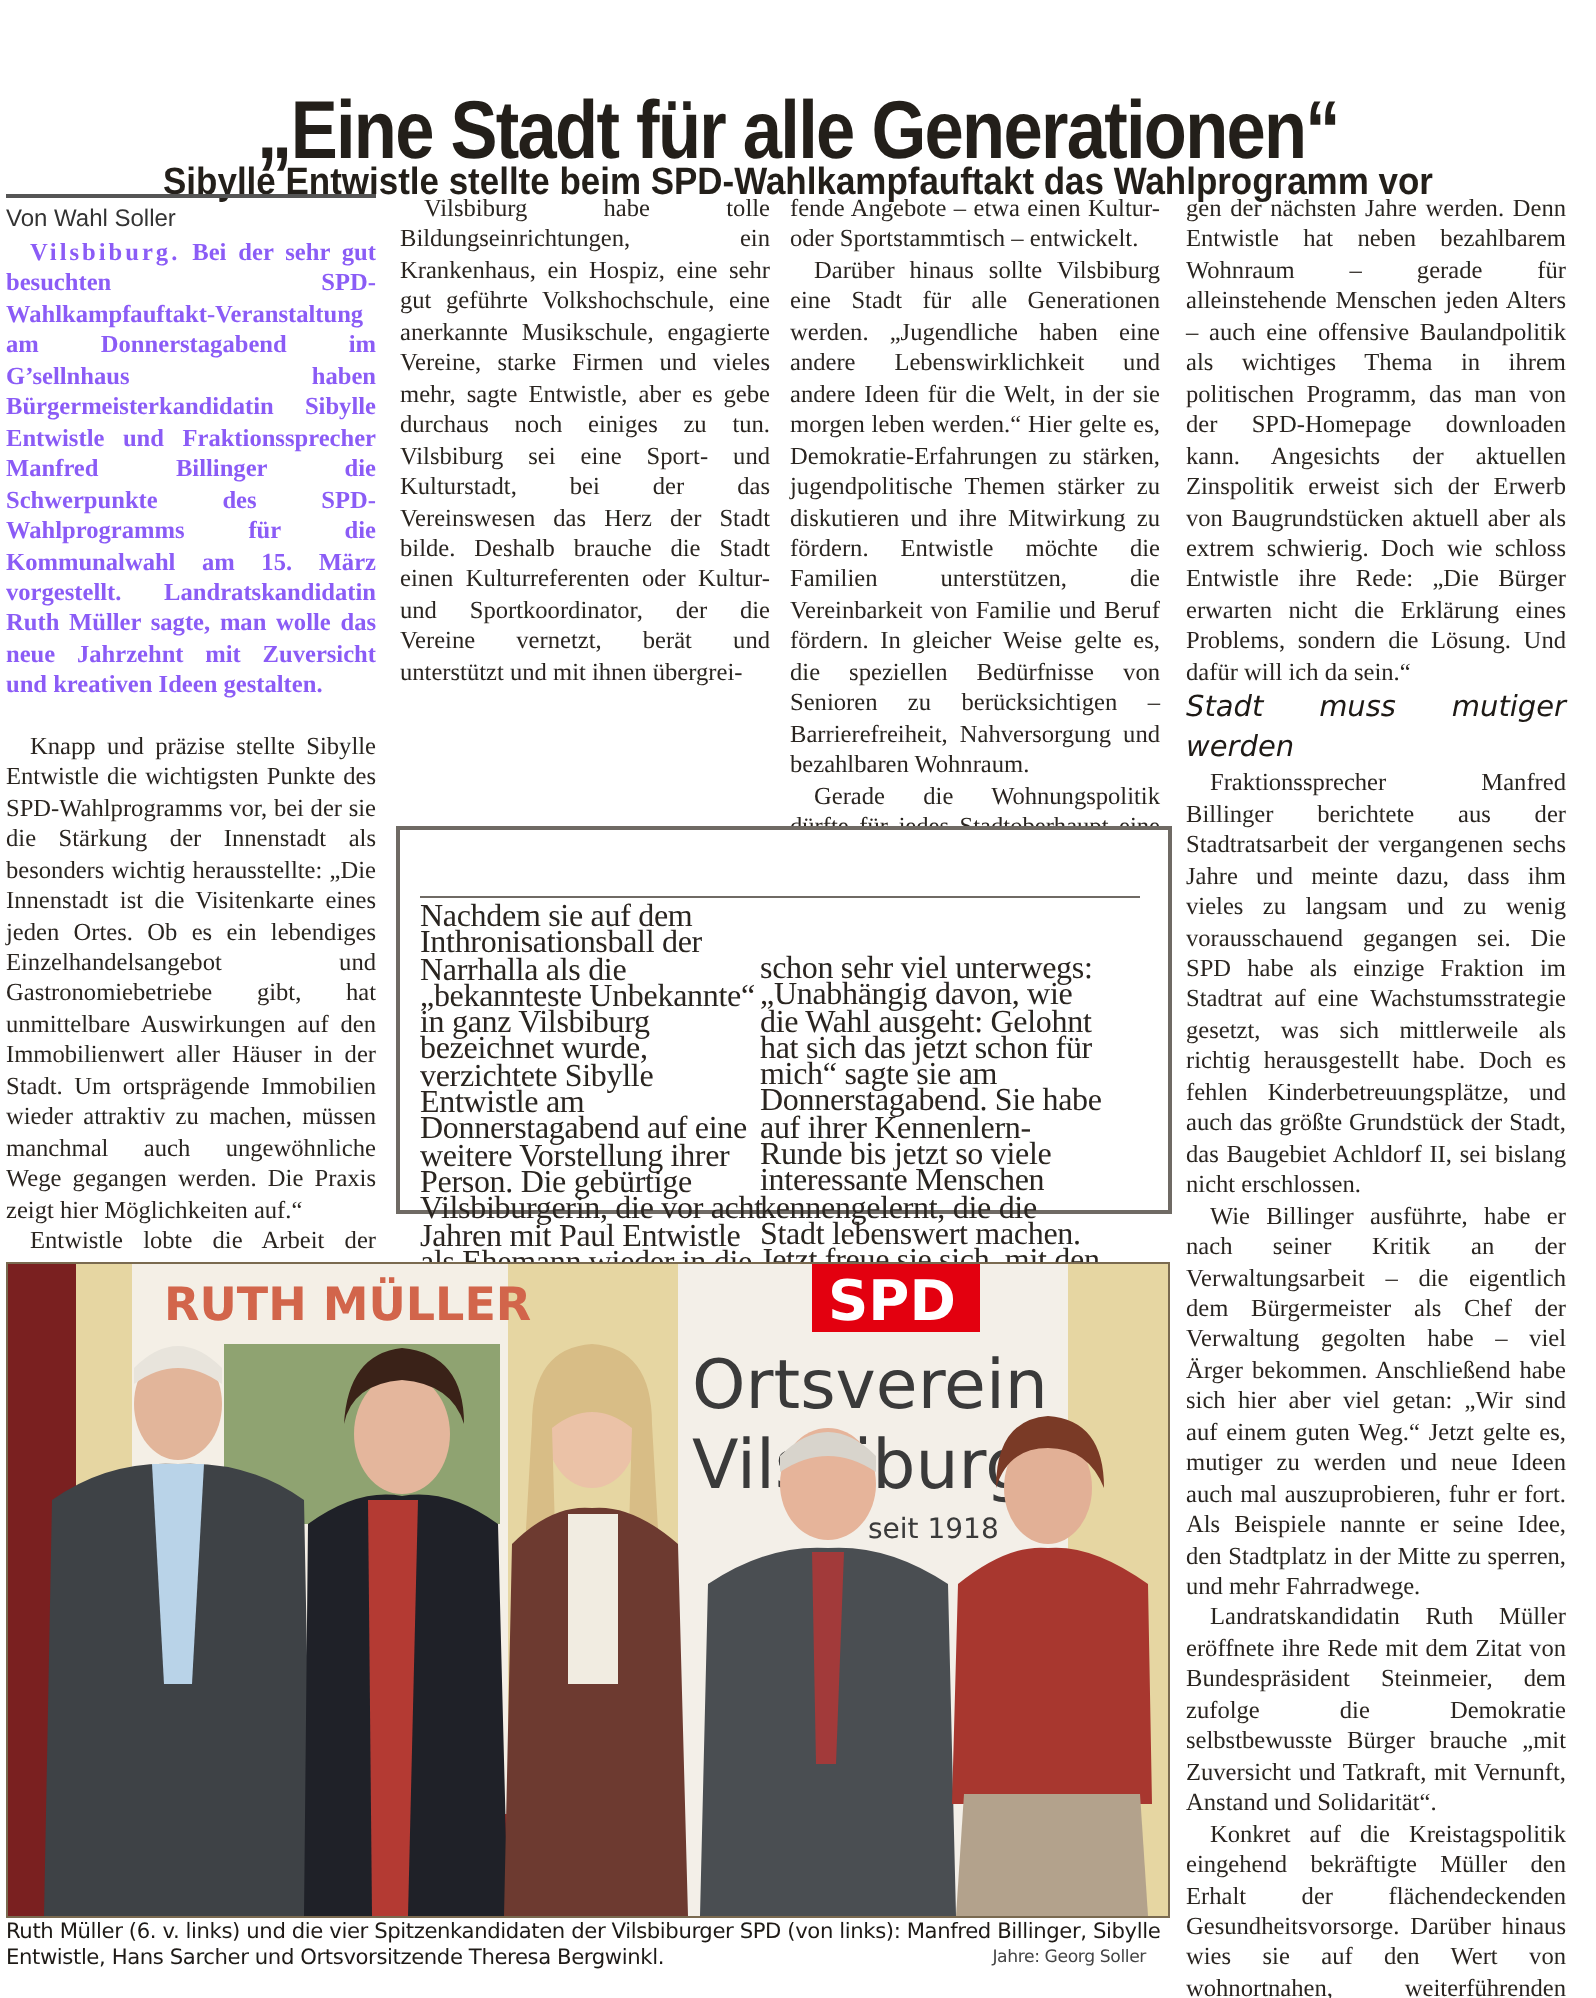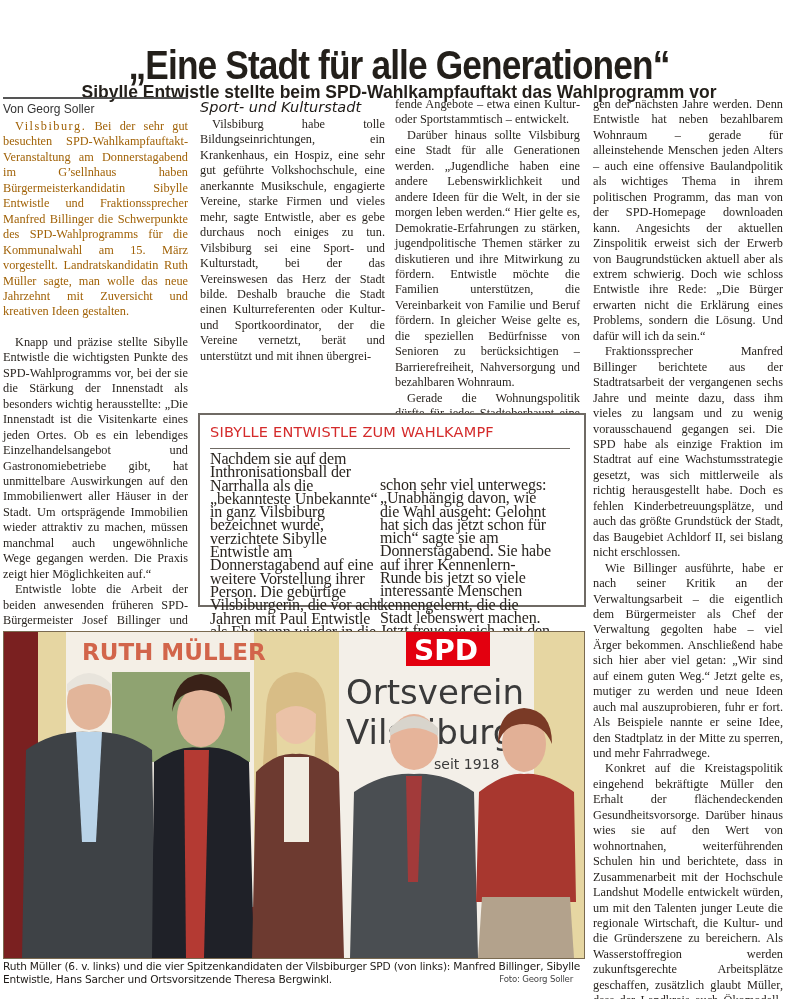--- a/index.html
+++ b/index.html
@@ -15,21 +15,21 @@
     text-align:justify; hyphens:manual; color:#2a2520; }
   .col p { margin:0; text-indent:12px; }
   .col p.noindent { text-indent:0; }
   .col1 { left:3px; top:97px; width:185px; }
   .col2 { left:200px; top:97px; width:185px; }
   .col3 { left:395px; top:97px; width:185px; }
   .col4 { left:593px; top:97px; width:190px; }
 
   .byline-rule { border-top:2px solid #555; margin-bottom:2px; }
   .byline { font-family:"Liberation Sans", sans-serif; font-size:12px; line-height:16px; color:#333; margin-bottom:2px; }
-  .lead { font-weight:normal; color:#a16207; }
+  .lead { font-weight:bold; color:#8b5cf6; }
   .lead .place { letter-spacing:1.5px; }
   .gap { height:15px; }
 
   .subheading { font-family:"DejaVu Sans", sans-serif; font-style:italic; font-size:14.5px; line-height:20px;
     color:#1e1a16; margin:14px 0 6px 6px; text-indent:0 !important; }
 
   .infobox { position:absolute; left:198px; top:413px; width:384px; height:190px;
     border:2px solid #6f6a64; background:#fff; }
   .infobox-title { position:absolute; left:10px; top:9px; font-family:"DejaVu Sans", sans-serif;
     font-size:14.5px; color:#d42a2a; letter-spacing:0.2px; }
@@ -47,47 +47,47 @@
   .credit { position:absolute; right:10px; bottom:0; font-size:8.6px; color:#444; }
 </style>
 </head>
 <body>
 
 <h1 class="headline">„Eine Stadt für alle Generationen“</h1>
 <h2 class="subhead">Sibylle Entwistle stellte beim SPD-Wahlkampfauftakt das Wahlprogramm vor</h2>
 
 <div class="col col1">
   <div class="byline-rule"></div>
-  <div class="byline">Von Georg Soller</div>
+  <div class="byline">Von Wahl Soller</div>
   <p class="lead"><span class="place">Vilsbiburg.</span><span> Bei der sehr gut besuchten SPD-Wahlkampfauftakt-Veranstaltung am Donnerstagabend im G’sellnhaus haben Bürgermeisterkandidatin Sibylle Entwistle und Fraktionssprecher Manfred Billinger die Schwerpunkte des SPD-Wahlprogramms für die Kommunalwahl am 15. März vorgestellt. Landratskandidatin Ruth Müller sagte, man wolle das neue Jahrzehnt mit Zuversicht und kreativen Ideen gestalten.</span></p>
   <div class="gap"></div>
   <p>Knapp und präzise stellte Sibylle Entwistle die wichtigsten Punkte des SPD-Wahlprogramms vor, bei der sie die Stärkung der Innenstadt als besonders wichtig herausstellte: „Die Innenstadt ist die Visitenkarte eines jeden Ortes. Ob es ein lebendiges Einzelhandelsangebot und Gastronomiebetriebe gibt, hat unmittelbare Auswirkungen auf den Immobilienwert aller Häuser in der Stadt. Um ortsprägende Immobilien wieder attraktiv zu machen, müssen manchmal auch ungewöhnliche Wege gegangen werden. Die Praxis zeigt hier Möglichkeiten auf.“</p>
   <p>Entwistle lobte die Arbeit der beiden anwesenden früheren SPD-Bürgermeister Josef Billinger und Peter Barteit. Von ihrer Erfahrung sei zu lernen, dass man mit gefühlten Aussagen wenig anfangen könne, zur soliden Stadtpolitik „braucht’s handfeste Daten“. Oder</p>
 </div>
 
 <div class="col col2">
-  <p class="subheading">Sport- und Kulturstadt</p>
   <p>Vilsbiburg habe tolle Bildungseinrichtungen, ein Krankenhaus, ein Hospiz, eine sehr gut geführte Volkshochschule, eine anerkannte Musikschule, engagierte Vereine, starke Firmen und vieles mehr, sagte Entwistle, aber es gebe durchaus noch einiges zu tun. Vilsbiburg sei eine Sport- und Kulturstadt, bei der das Vereinswesen das Herz der Stadt bilde. Deshalb brauche die Stadt einen Kulturreferenten oder Kultur- und Sportkoordinator, der die Vereine vernetzt, berät und unterstützt und mit ihnen übergrei-</p>
 </div>
 
 <div class="col col3">
   <p class="noindent">fende Angebote – etwa einen Kultur- oder Sportstammtisch – entwickelt.</p>
   <p>Darüber hinaus sollte Vilsbiburg eine Stadt für alle Generationen werden. „Jugendliche haben eine andere Lebenswirklichkeit und andere Ideen für die Welt, in der sie morgen leben werden.“ Hier gelte es, Demokratie-Erfahrungen zu stärken, jugendpolitische Themen stärker zu diskutieren und ihre Mitwirkung zu fördern. Entwistle möchte die Familien unterstützen, die Vereinbarkeit von Familie und Beruf fördern. In gleicher Weise gelte es, die speziellen Bedürfnisse von Senioren zu berücksichtigen – Barrierefreiheit, Nahversorgung und bezahlbaren Wohnraum.</p>
   <p>Gerade die Wohnungspolitik dürfte für jedes Stadtoberhaupt eine der größeren Herausforderun-</p>
 </div>
 
 <div class="col col4">
   <p class="noindent">gen der nächsten Jahre werden. Denn Entwistle hat neben bezahlbarem Wohnraum – gerade für alleinstehende Menschen jeden Alters – auch eine offensive Baulandpolitik als wichtiges Thema in ihrem politischen Programm, das man von der SPD-Homepage downloaden kann. Angesichts der aktuellen Zinspolitik erweist sich der Erwerb von Baugrundstücken aktuell aber als extrem schwierig. Doch wie schloss Entwistle ihre Rede: „Die Bürger erwarten nicht die Erklärung eines Problems, sondern die Lösung. Und dafür will ich da sein.“</p>
+  <p class="subheading">Stadt muss mutiger werden</p>
   <p>Fraktionssprecher Manfred Billinger berichtete aus der Stadtratsarbeit der vergangenen sechs Jahre und meinte dazu, dass ihm vieles zu langsam und zu wenig vorausschauend gegangen sei. Die SPD habe als einzige Fraktion im Stadtrat auf eine Wachstumsstrategie gesetzt, was sich mittlerweile als richtig herausgestellt habe. Doch es fehlen Kinderbetreuungsplätze, und auch das größte Grundstück der Stadt, das Baugebiet Achldorf II, sei bislang nicht erschlossen.</p>
   <p>Wie Billinger ausführte, habe er nach seiner Kritik an der Verwaltungsarbeit – die eigentlich dem Bürgermeister als Chef der Verwaltung gegolten habe – viel Ärger bekommen. Anschließend habe sich hier aber viel getan: „Wir sind auf einem guten Weg.“ Jetzt gelte es, mutiger zu werden und neue Ideen auch mal auszuprobieren, fuhr er fort. Als Beispiele nannte er seine Idee, den Stadtplatz in der Mitte zu sperren, und mehr Fahrradwege.</p>
+  <p>Landratskandidatin Ruth Müller eröffnete ihre Rede mit dem Zitat von Bundespräsident Steinmeier, dem zufolge die Demokratie selbstbewusste Bürger brauche „mit Zuversicht und Tatkraft, mit Vernunft, Anstand und Solidarität“.</p>
   <p>Konkret auf die Kreistagspolitik eingehend bekräftigte Müller den Erhalt der flächendeckenden Gesundheitsvorsorge. Darüber hinaus wies sie auf den Wert von wohnortnahen, weiterführenden Schulen hin und berichtete, dass in Zusammenarbeit mit der Hochschule Landshut Modelle entwickelt würden, um mit den Talenten junger Leute die regionale Wirtschaft, die Kultur- und die Gründerszene zu bereichern. Als Wasserstoffregion werden zukunftsgerechte Arbeitsplätze geschaffen, zusätzlich glaubt Müller, dass der Landkreis auch Ökomodell-Region werden könne.</p>
 </div>
 
 <div class="infobox">
-  <div class="infobox-title">SIBYLLE ENTWISTLE ZUM WAHLKAMPF</div>
   <div class="infobox-rule"></div>
   <div class="infobox-col left">Nachdem sie auf dem Inthronisationsball der Narrhalla als die „bekannteste Unbekannte“ in ganz Vilsbiburg bezeichnet wurde, verzichtete Sibylle Entwistle am Donnerstagabend auf eine weitere Vorstellung ihrer Person. Die gebürtige Vilsbiburgerin, die vor acht Jahren mit Paul Entwistle als Ehemann wieder in die Heimatstadt zurückgekehrt ist, war seit ihrer Nominierung im September</div>
   <div class="infobox-col right"><span>schon sehr viel unterwegs: „Unabhängig davon, wie die Wahl ausgeht: Gelohnt hat sich das jetzt schon für mich“ sagte sie am Donnerstagabend. Sie habe auf ihrer Kennenlern-Runde bis jetzt so viele interessante Menschen kennengelernt, die die Stadt lebenswert machen. Jetzt freue sie sich, mit den Kandidaten auf der ausgewogenen SPD-Liste die Wahlkampagne zu bestreiten.</span> <span class="infobox-sign">(gs)</span></div>
 </div>
 
 <div class="photo">
   <svg width="580" height="326" viewBox="0 0 580 326" xmlns="http://www.w3.org/2000/svg">
     <rect x="0" y="0" width="580" height="326" fill="#e6d6a2"></rect>
     <rect x="0" y="0" width="34" height="326" fill="#7a2020"></rect>
     <rect x="62" y="0" width="188" height="326" fill="#f4efe6"></rect>
@@ -130,14 +130,14 @@
       <ellipse cx="520" cy="112" rx="22" ry="28" fill="#e2b096"></ellipse>
       <path d="M494 112 Q494 78 520 76 Q548 78 548 112 Q540 92 520 92 Q500 92 494 112 Z" fill="#7a3a26"></path>
       <path d="M475 160 Q500 140 520 142 Q542 140 570 160 L572 270 L472 270 Z" fill="#a8372f"></path>
       <path d="M478 265 L566 265 L570 326 L474 326 Z" fill="#b3a28c"></path>
     </g>
   </svg>
 </div>
 
 <div class="caption">
   <span>Ruth Müller (6. v. links) und die vier Spitzenkandidaten der Vilsbiburger SPD (von links): Manfred Billinger, Sibylle Entwistle, Hans Sarcher und Ortsvorsitzende Theresa Bergwinkl.</span>
-  <span class="credit">Foto: Georg Soller</span>
+  <span class="credit">Jahre: Georg Soller</span>
 </div>
 
 </body></html>

